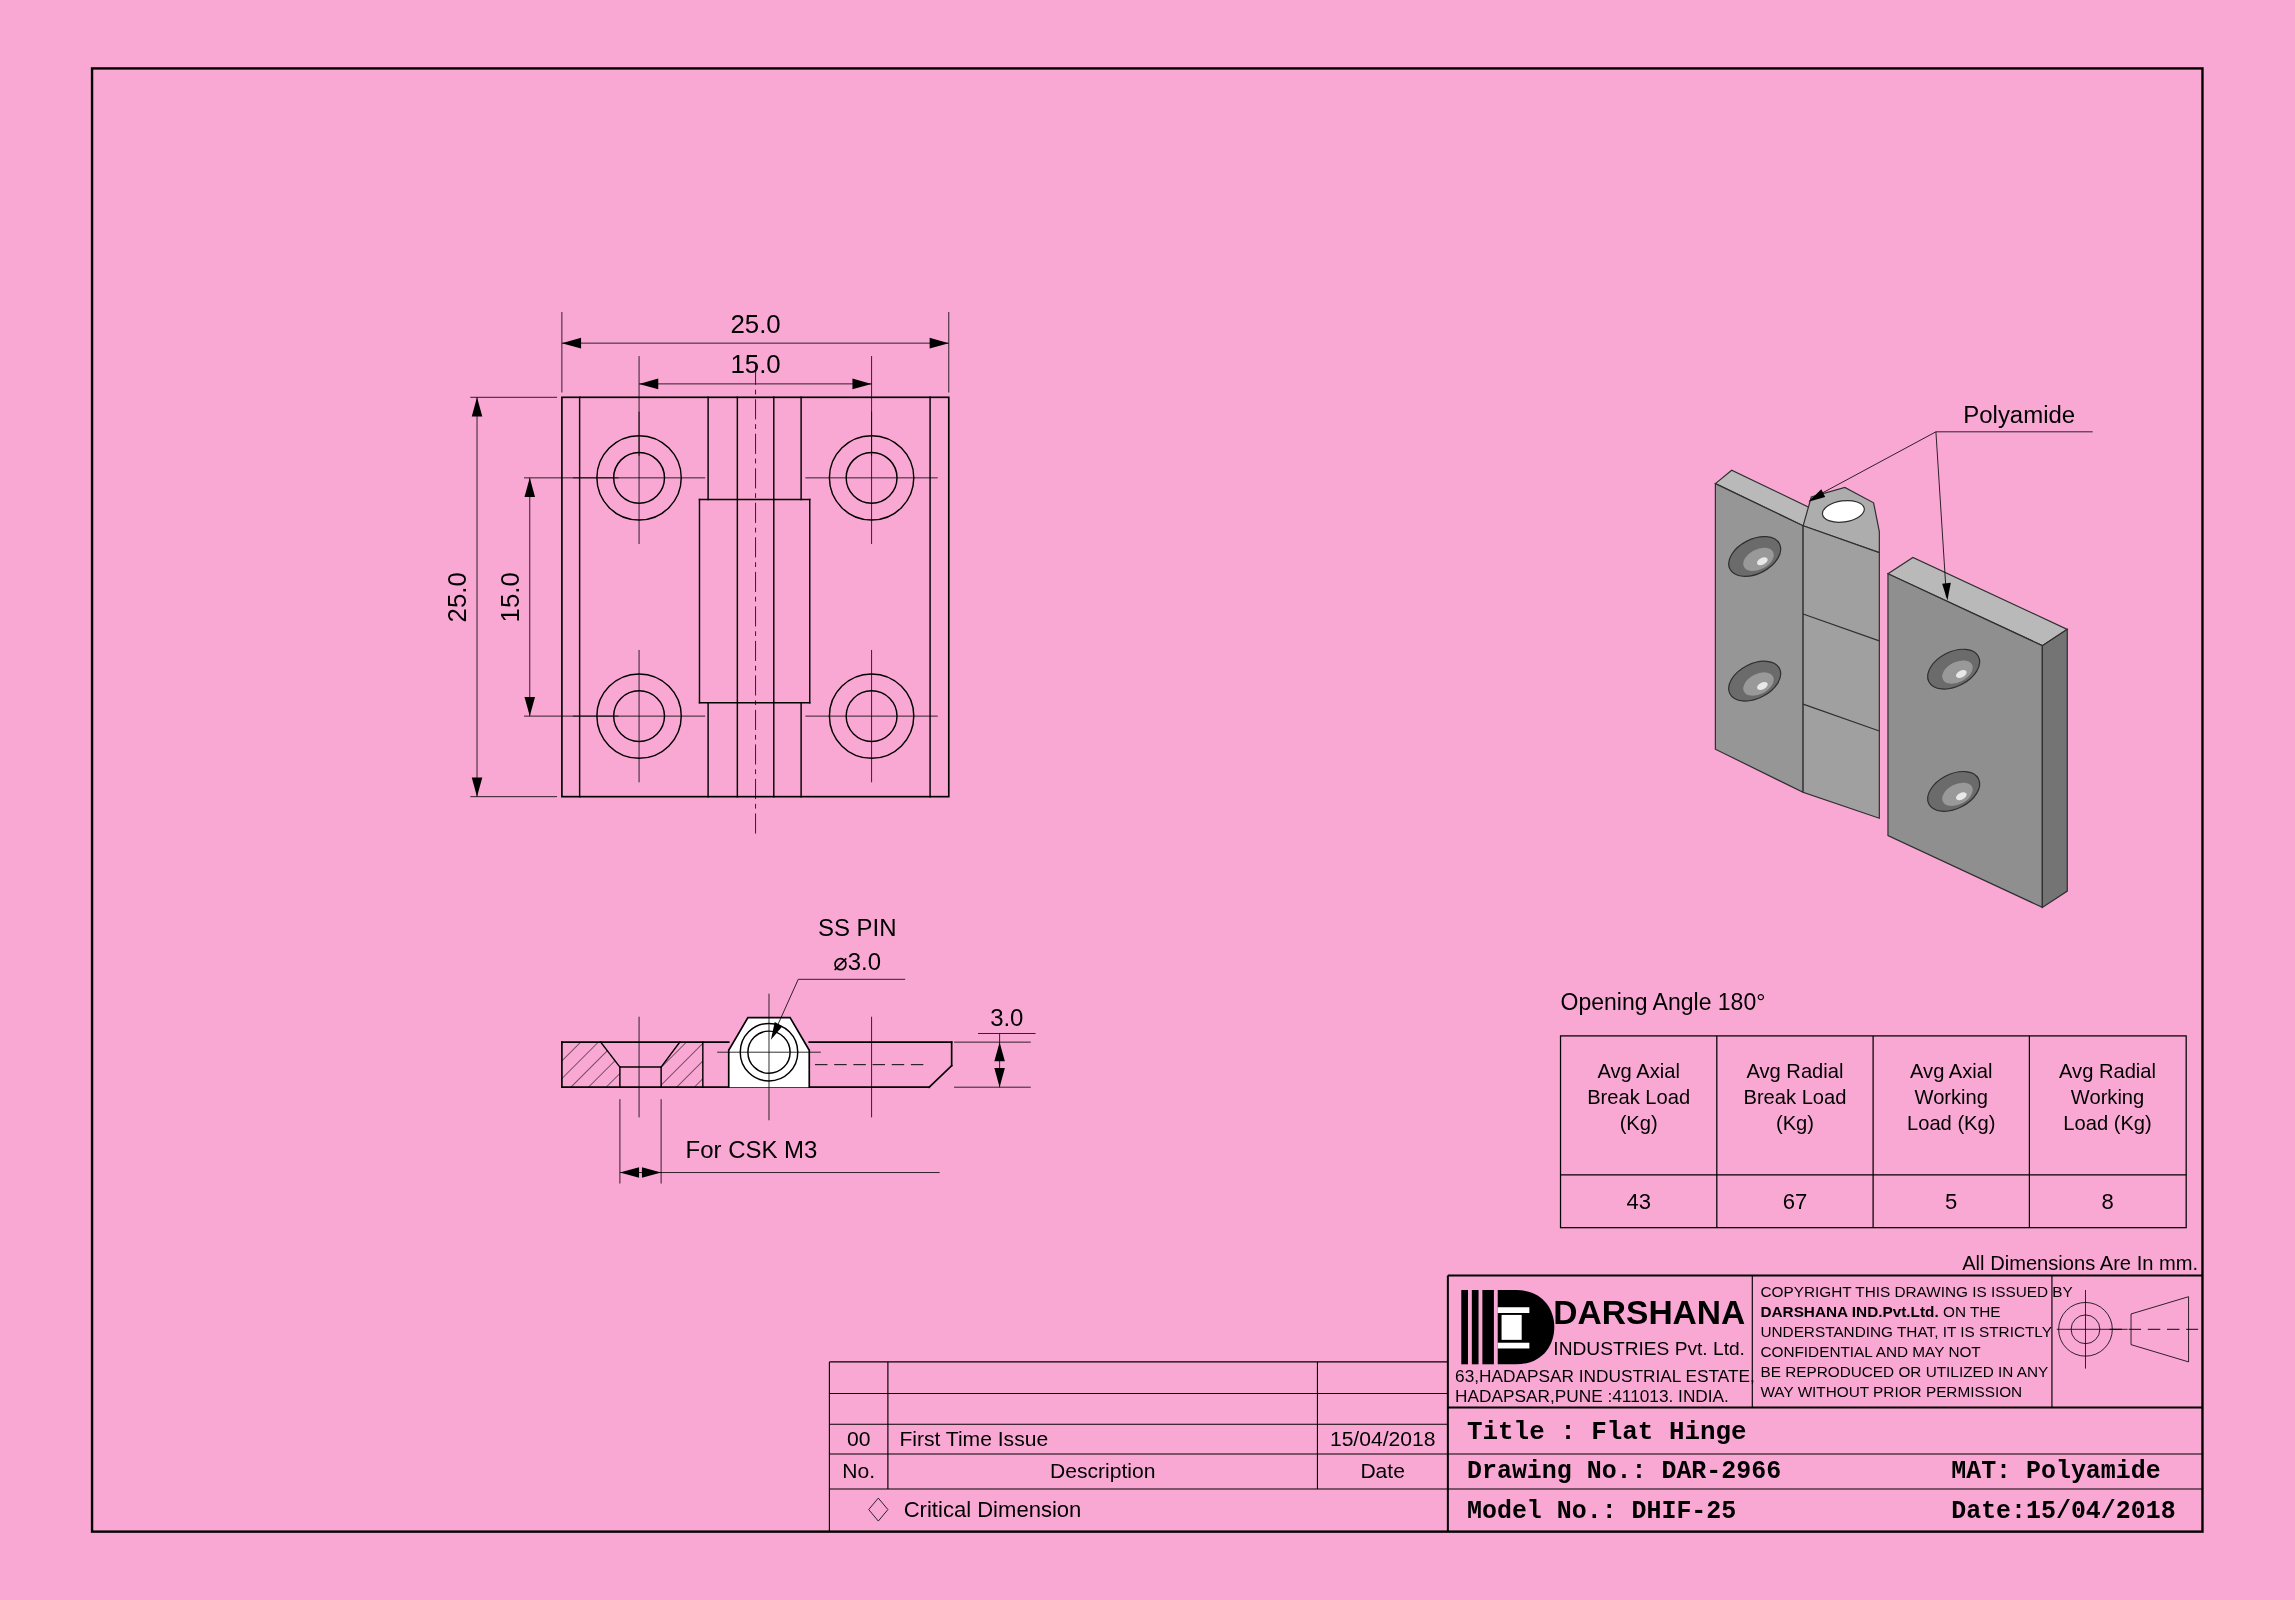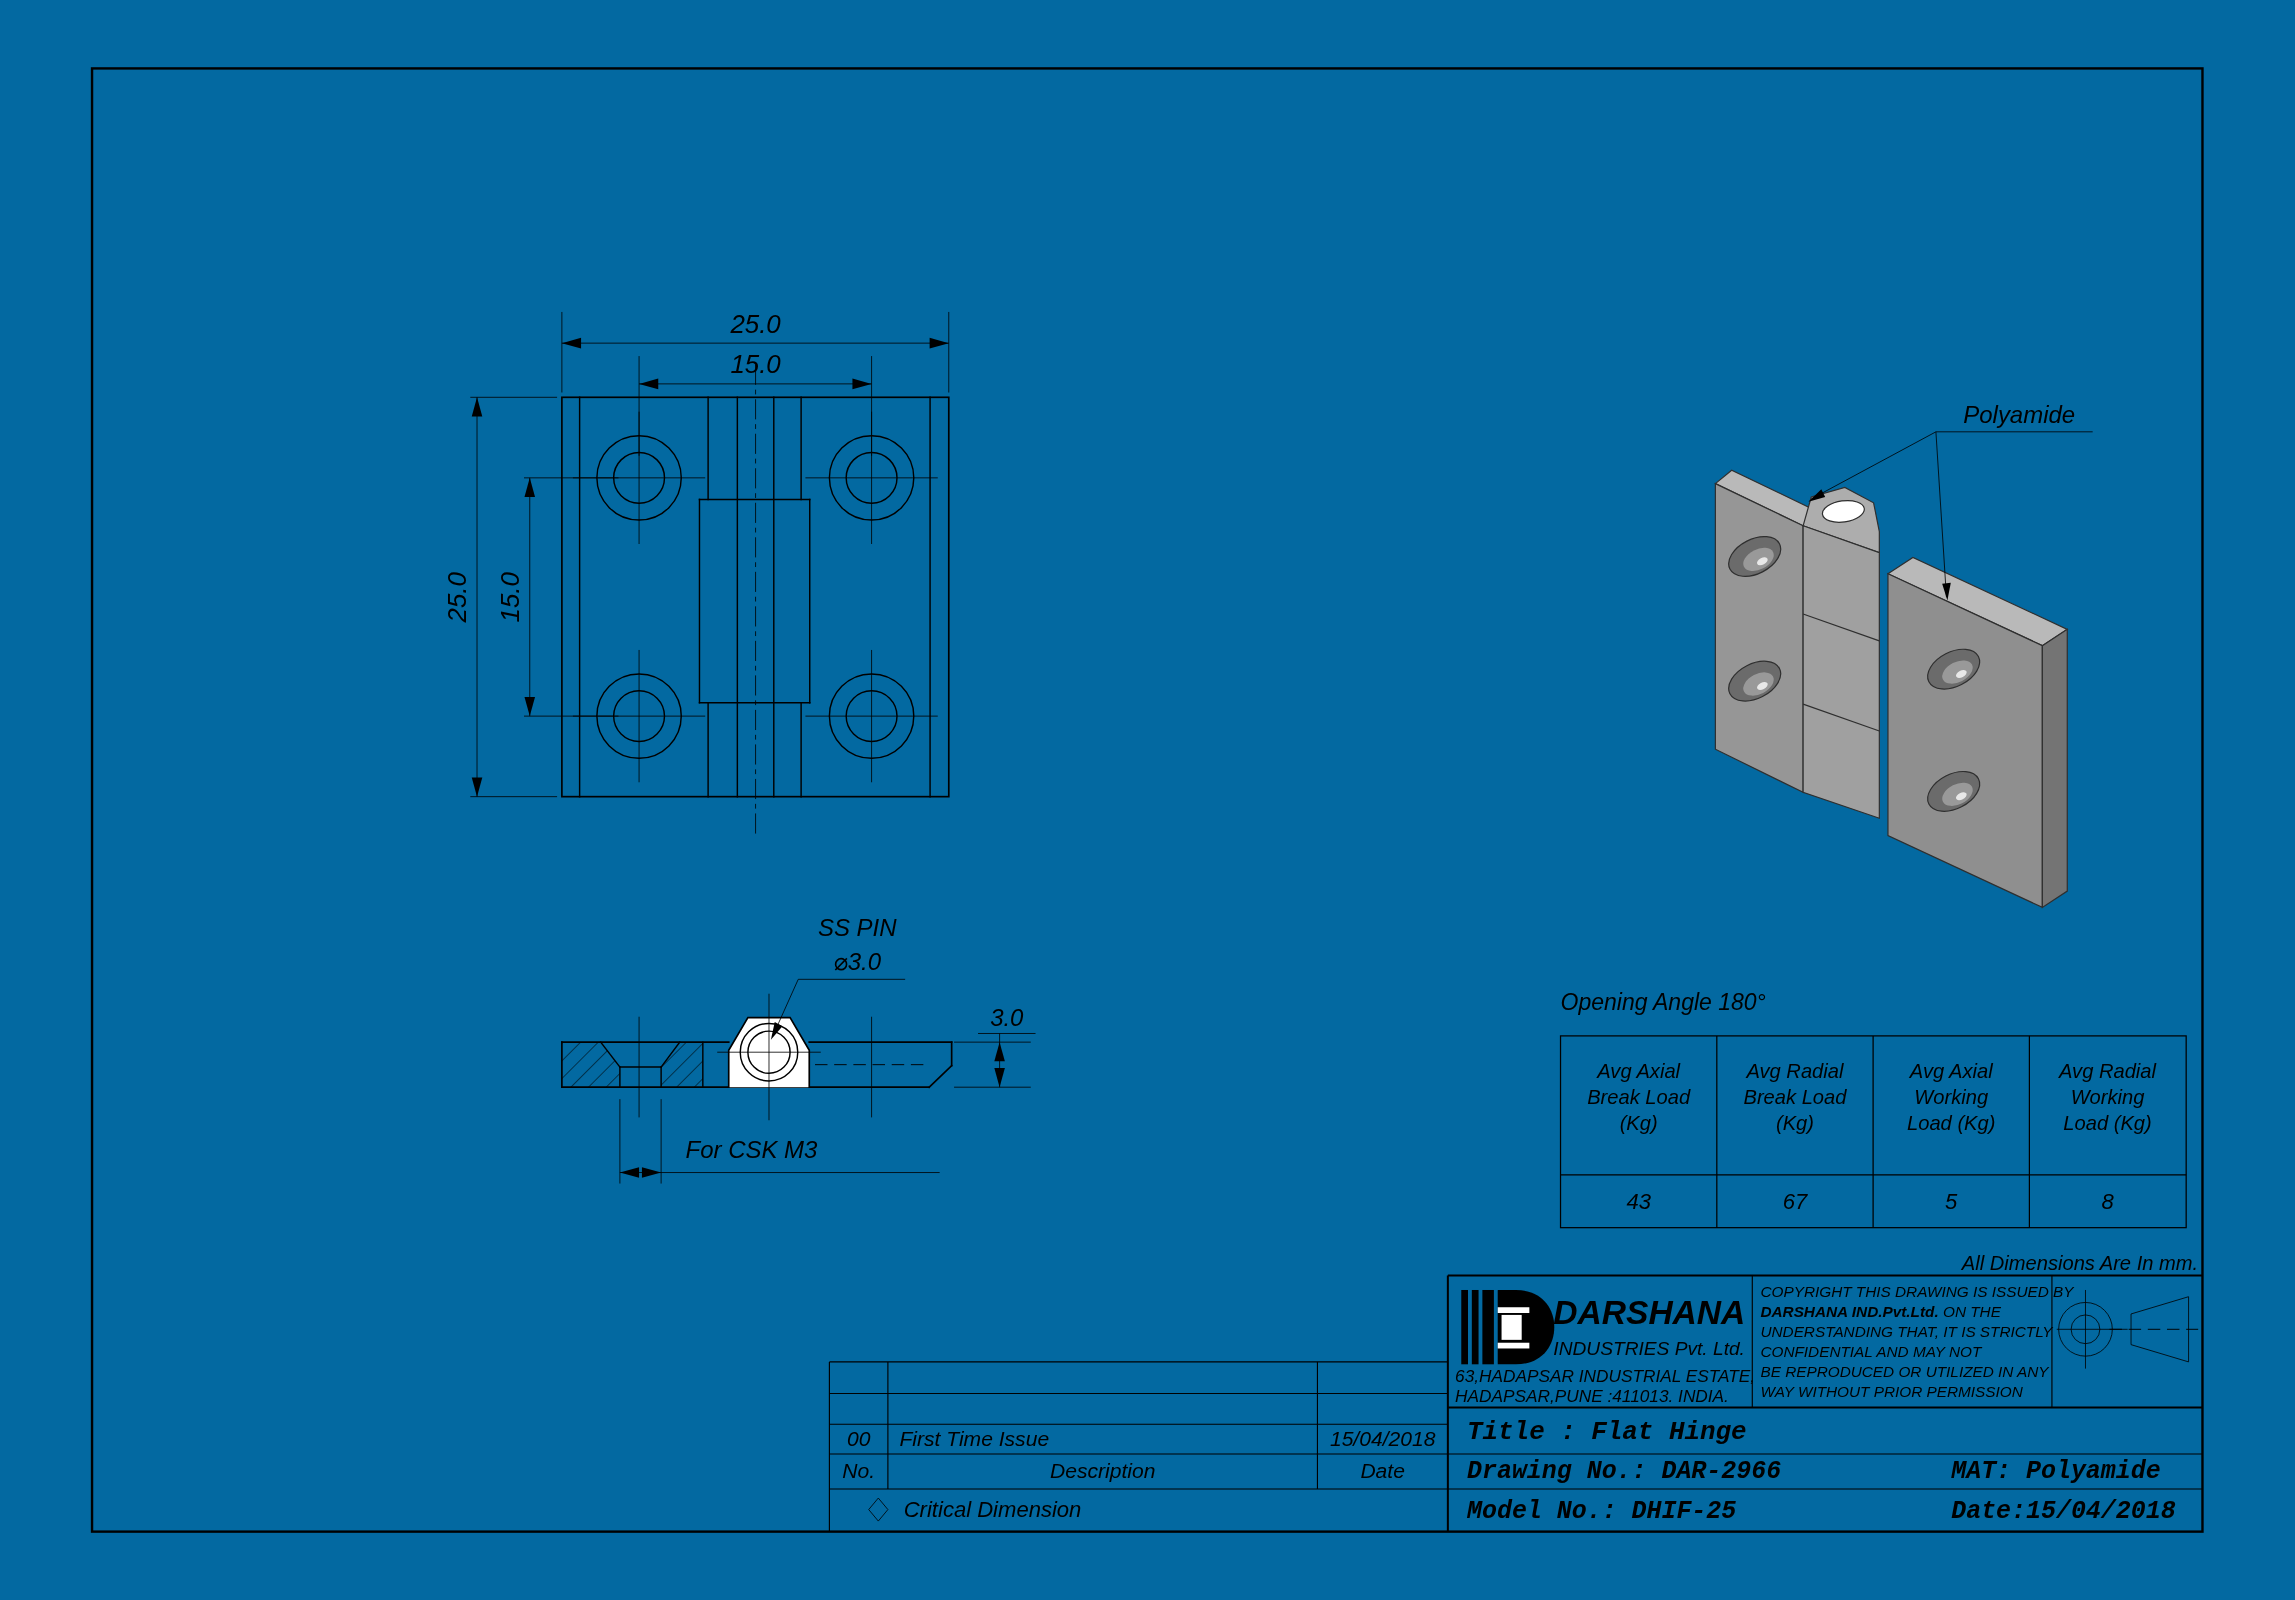--- a/index.html
+++ b/index.html
@@ -1,16 +1,16 @@
 <!DOCTYPE html>
 <html style="font-size:7.7px"><head>
 <meta charset="utf-8">
 <style>
   html,body{margin:0;padding:0;background:#ffffff;}
-  .page{width:2295px;height:1601px;background:#0369a1;position:relative;font-family:"Liberation Sans","DejaVu Sans",sans-serif;font-style:italic;}
+  .page{width:2295px;height:1601px;background:#f9a8d4;position:relative;font-family:"Liberation Sans","DejaVu Sans",sans-serif;}
   svg text{fill:#000;}
   .obj{stroke:#000;stroke-width:3.5;fill:none;stroke-linecap:square;}
   .obj2{stroke:#000;stroke-width:3;fill:none;stroke-linecap:square;}
   .thin{stroke:#000;stroke-width:1.7;fill:none;}
   .cl{stroke:#000;stroke-width:1.7;fill:none;stroke-dasharray:42 10 10 10;}
   .dash{stroke:#000;stroke-width:2;fill:none;stroke-dasharray:26 14;}
   .arrow{fill:#000;stroke:none;}
   .frame{stroke:#000;stroke-width:5;fill:none;}
   .tb{stroke:#000;stroke-width:4.2;fill:none;}
   .tbthin{stroke:#000;stroke-width:2.4;fill:none;}

